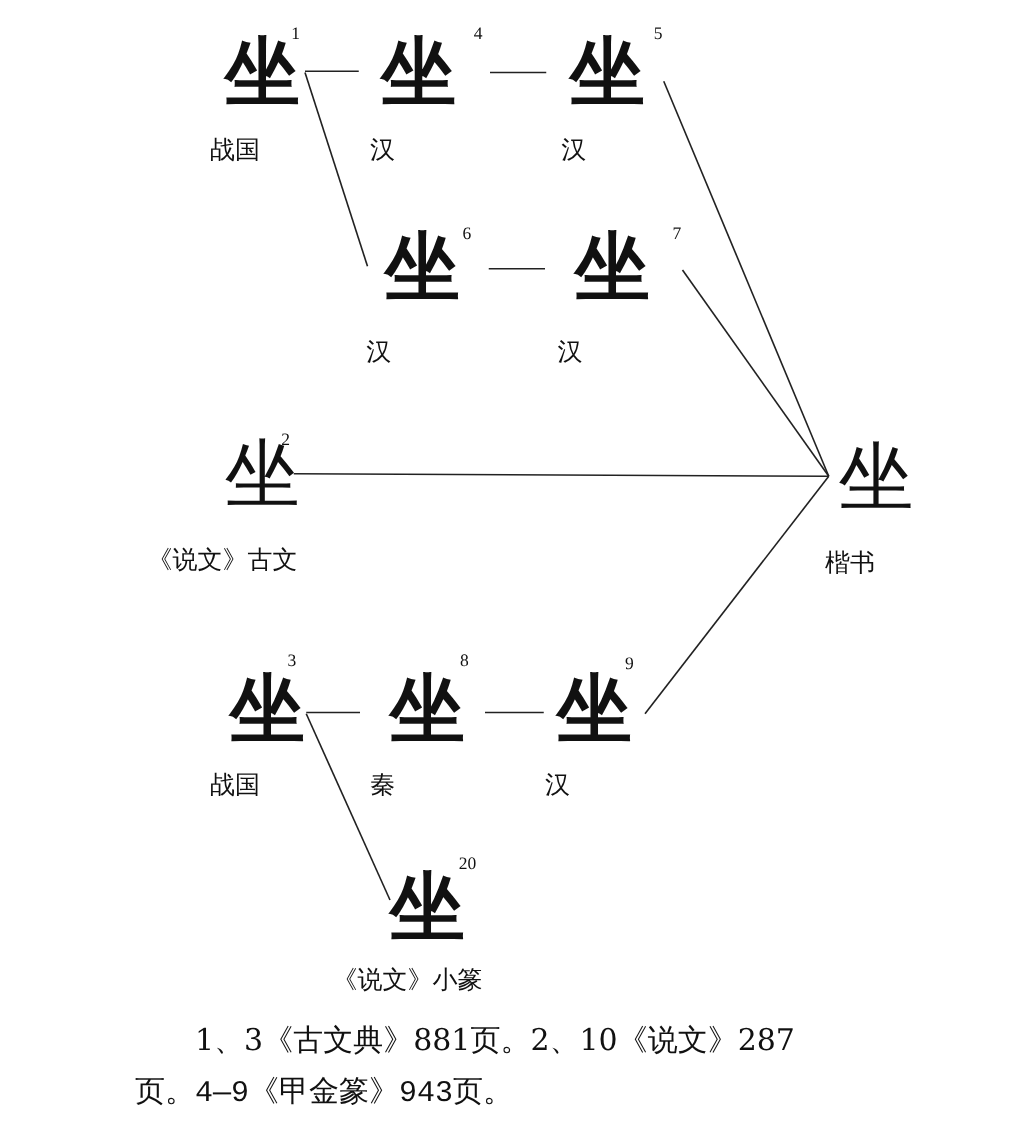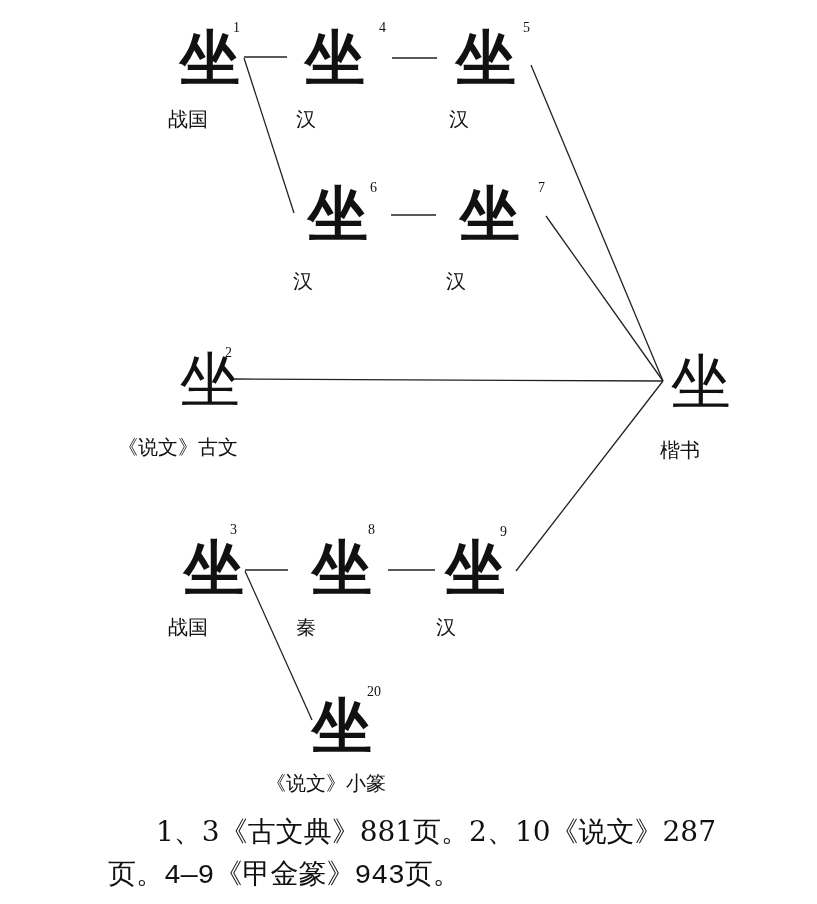--- a/index.html
+++ b/index.html
@@ -5,21 +5,21 @@
   html, body { margin: 0; padding: 0; background: #ffffff; }
   body { width: 817px; height: 904px; position: relative; overflow: hidden;
          font-family: "DejaVu Serif", "Liberation Serif", serif; color: #111; }
   .stage { position: absolute; left: 0; top: 0; width: 817px; height: 904px; }
   svg.lines { position: absolute; left: 0; top: 0; width: 817px; height: 904px; }
   .glyph { position: absolute; font-size: 60px; line-height: 1; font-weight: bold;
            font-family: "DejaVu Sans", "Liberation Sans", sans-serif; text-align: center; }
   .glyph.thin { font-weight: normal; }
   .sup { position: absolute; font-size: 14px; font-family: "Liberation Serif", serif; }
   .label { position: absolute; font-size: 20px; font-family: "DejaVu Sans", sans-serif; text-align: left; white-space: nowrap; }
-  .caption { position: absolute; left: 108px; width: 680px; font-size: 28px; line-height: 44px;
+  .caption { position: absolute; left: 108px; width: 680px; font-size: 24px; line-height: 44px;
              font-family: "DejaVu Serif", "Liberation Serif", serif; }
   .caption .l1 { display: block; text-indent: 48px; }
   .caption .l2 { display: block; font-family: Liberation Mono, monospace; }
 </style>
 </head>
 <body>
 
 <div class="stage">
 
   <svg class="lines" viewBox="0 0 817 904">

